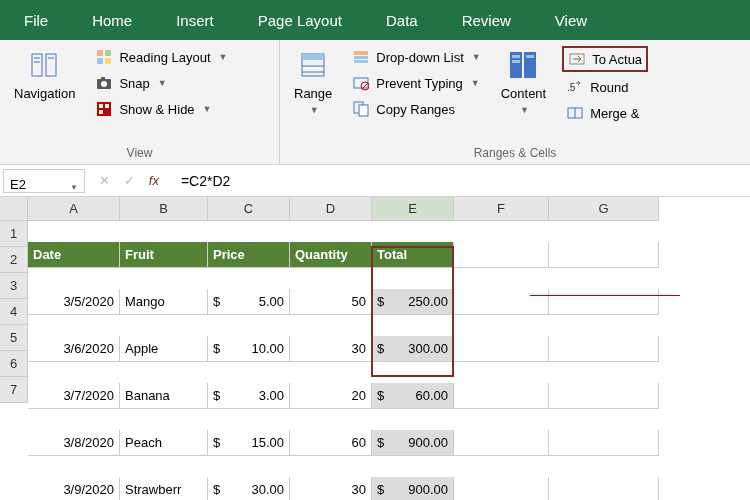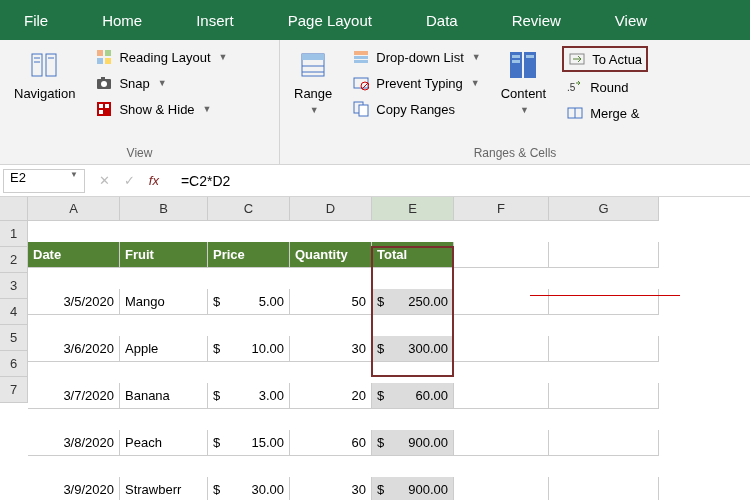--- a/index.html
+++ b/index.html
@@ -1,33 +1,33 @@
 <!DOCTYPE html>
 <html><head>
 <meta charset="utf-8">
 <style>
   * { box-sizing: border-box; margin: 0; padding: 0; font-family: "Segoe UI", Arial, sans-serif; }
   body { background: #fff; width: 750px; height: 500px; overflow: hidden; font-size: 13px; }
 
-  .menubar { background: #217346; color: #fff; height: 40px; display: flex; align-items: center; padding: 0 4px; gap: 14px; }
+  .menubar { background: #217346; color: #fff; height: 40px; display: flex; align-items: center; padding: 0 4px; gap: 4px; }
   .menubar .item { padding: 10px 20px; cursor: pointer; font-size: 15px; }
 
   .ribbon { background: #f3f3f3; border-bottom: 1px solid #d4d4d4; height: 125px; display: flex; }
   .group { border-right: 1px solid #d4d4d4; padding: 6px 8px 2px; display: flex; flex-direction: column; justify-content: space-between; }
   .group-body { display: flex; gap: 10px; align-items: flex-start; flex: 1; }
   .group-label { text-align: center; font-size: 12px; color: #666; padding: 2px 0; }
   .big-btn { display: flex; flex-direction: column; align-items: center; gap: 4px; padding: 2px 6px; cursor: pointer; }
   .big-icon { width: 34px; height: 34px; display: flex; align-items: center; justify-content: center; }
   .small-list { display: flex; flex-direction: column; gap: 4px; }
   .small-btn { display: flex; align-items: center; gap: 6px; padding: 2px 4px; cursor: pointer; font-size: 13px; white-space: nowrap; }
   .small-icon { width: 18px; height: 18px; flex: none; display: inline-flex; align-items: center; justify-content: center; }
   .dd { font-size: 9px; color: #666; margin-left: 2px; }
 
   .formula-bar { display: flex; align-items: center; height: 32px; border-bottom: 1px solid #d4d4d4; }
-  .name-box { width: 82px; border: 1px solid #ccc; margin: 3px 0 3px 3px; height: 24px; display: flex; align-items: flex-start; padding: 0 6px; justify-content: space-between; background: #fff; }
+  .name-box { width: 82px; border: 1px solid #ccc; margin: 3px 0 3px 3px; height: 24px; display: flex; align-items: flex-end; padding: 0 6px; justify-content: space-between; background: #fff; }
   .name-box .dd { font-size: 8px; }
   .fx-btns { display: flex; align-items: center; gap: 14px; padding: 0 14px; color: #bbb; }
   .fx-btns .fx { font-style: italic; color: #7f1d1d; }
   .formula-input { flex: 1; padding: 0 8px; font-size: 14px; }
 
   .sheet { display: flex; }
   .row-headers { display: flex; flex-direction: column; }
   .corner, .col-h, .row-h { background: #e6e6e6; border: 1px solid #ccc; border-top: none; border-left: none; display: flex; align-items: center; justify-content: center; color: #333; }
   .corner { width: 28px; height: 24px; }
   .row-h { width: 28px; height: 26px; }

